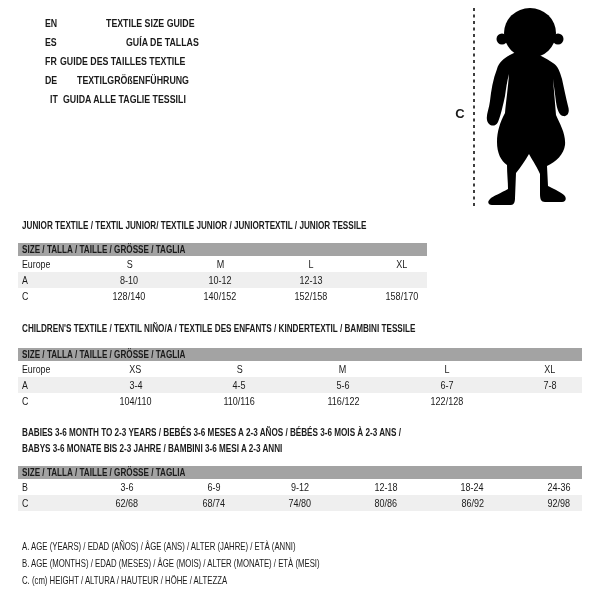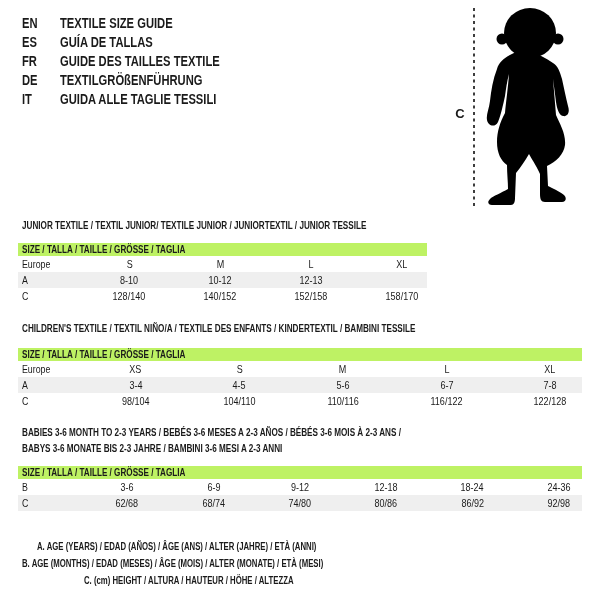--- a/index.html
+++ b/index.html
@@ -14,46 +14,46 @@
   .abs { position:absolute; }
 
   
   .cond   { display:inline-block; transform:scaleX(0.74); transform-origin:0 50%; white-space:nowrap; }
   .cond-w { display:inline-block; transform:scaleX(0.80); transform-origin:0 50%; white-space:nowrap; }
   .cond-c { display:inline-block; transform:scaleX(0.82); transform-origin:50% 50%; white-space:nowrap; }
 
   
   .lang-block { top:14px; left:22px; }
   .lang-row { display:grid; grid-template-columns:38px auto; line-height:19px; }
-  .lang-code, .lang-title { font-size:14px; font-weight:bold; }
+  .lang-code, .lang-title { font-size:11px; font-weight:bold;text-align:right; }
 
   
   .figure { top:0; left:440px; width:160px; height:215px; }
   .marker-line { position:absolute; left:32px; top:8px; }
   .baby-svg { position:absolute; left:40px; top:6px; }
   .fig-label { position:absolute; left:12px; top:106px; width:16px; text-align:center;
                font-size:13px; font-weight:bold; }
 
   
   .sec-title { font-size:11px; font-weight:bold; line-height:16px; }
 
   
   .size-table { left:18px; }
   .size-table.narrow { width:409px; }
   .size-table.wide   { width:564px; }
-  .size-bar { height:13px; line-height:13px; background:#bef264; padding-left:4px;
+  .size-bar { height:13px; line-height:13px; background:#a3a3a3; padding-left:4px;
               font-size:11px; font-weight:bold; }
   .trow { display:grid; height:16px; line-height:16px; align-items:center;gap:40px; }
   .trow.alt { background:#efefef; }
   .tlabel { padding-left:4px; font-size:11px; }
   .tcell { text-align:center; font-size:11px; }
 
   
   .notes { top:538px; left:22px; }
-  .note-line { line-height:17px; font-size:10.5px; font-weight:bold;text-align:center; }
+  .note-line { line-height:17px; font-size:10.5px; font-weight:normal; }
 </style>
 </head>
 <body>
 
 <div class="abs lang-block">
   <div class="lang-row">
     <span class="lang-code"><span class="cond-w">EN</span></span>
     <span class="lang-title"><span class="cond-w">TEXTILE SIZE GUIDE</span></span>
   </div>
   <div class="lang-row">
@@ -172,21 +172,20 @@
       <div class="trow alt" style="grid-template-columns: 46px repeat(5, 1fr);">
         <span class="tlabel"><span class="cond-w">A</span></span>
         <span class="tcell"><span class="cond-c">3-4</span></span>
         <span class="tcell"><span class="cond-c">4-5</span></span>
         <span class="tcell"><span class="cond-c">5-6</span></span>
         <span class="tcell"><span class="cond-c">6-7</span></span>
         <span class="tcell"><span class="cond-c">7-8</span></span>
       </div>
       <div class="trow" style="grid-template-columns: 46px repeat(5, 1fr);">
         <span class="tlabel"><span class="cond-w">C</span></span>
-        <span class="tcell"><span class="cond-c">98/104</span></span>
         <span class="tcell"><span class="cond-c">104/110</span></span>
         <span class="tcell"><span class="cond-c">110/116</span></span>
         <span class="tcell"><span class="cond-c">116/122</span></span>
         <span class="tcell"><span class="cond-c">122/128</span></span>
       </div>
     </div>
 </div>
 
 <div class="abs sec-title" style="top:424px; left:22px;">
   <div><span class="cond">BABIES 3-6 MONTH TO 2-3 YEARS / BEBÉS 3-6 MESES A 2-3 AÑOS / BÉBÉS 3-6 MOIS À 2-3 ANS /</span></div>

